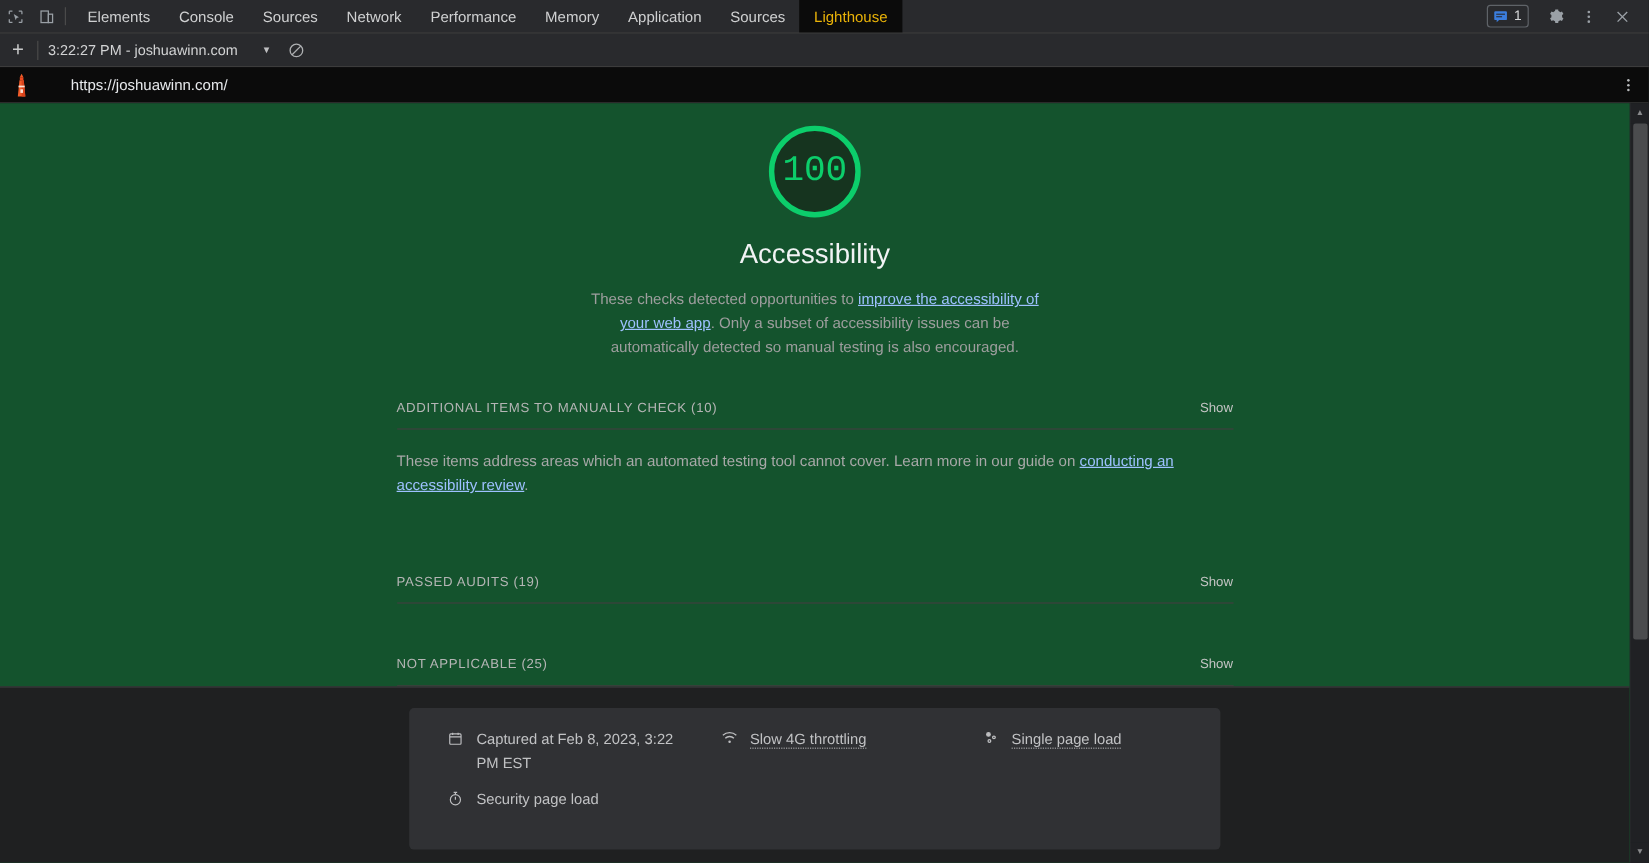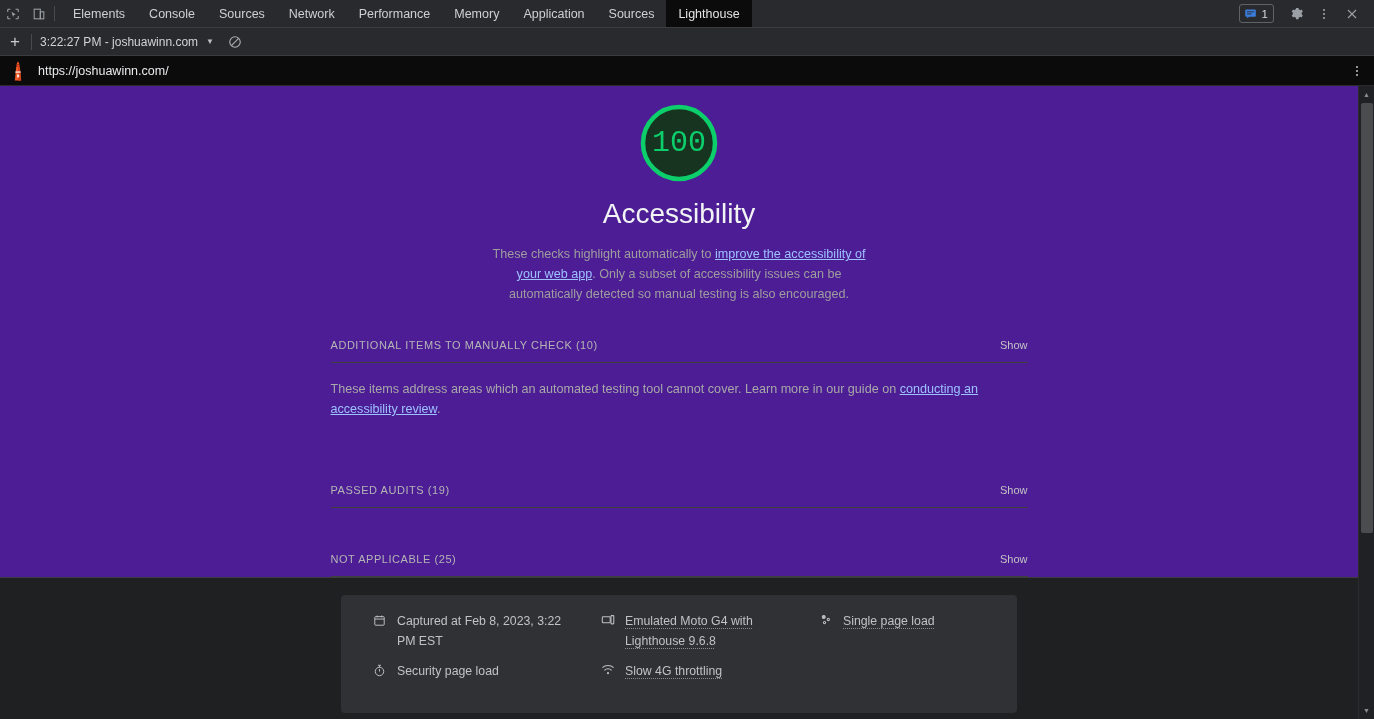--- a/index.html
+++ b/index.html
@@ -33,21 +33,21 @@
   .dt-tabs { display: flex; align-items: stretch; }
   .dt-tab {
     display: flex; align-items: center;
     padding: 0 12px;
     font-size: 12.5px;
     color: #cfd0d1;
     white-space: nowrap;
   }
   .dt-tab.selected {
     background: #0b0b0b;
-    color: #e5e5e5;
+    color: #eab308;
   }
   .dt-right {
     margin-left: auto;
     display: flex; align-items: center;
     padding-right: 8px;
   }
   .msg-badge {
     display: flex; align-items: center; gap: 5px;
     border: 1px solid #5f6368;
     border-radius: 3px;
@@ -67,50 +67,50 @@
     padding-left: 3px;
   }
   .plus-btn {
     width: 24px; height: 22px;
     display: flex; align-items: center; justify-content: center;
     color: #c8c9ca; font-size: 17px; line-height: 1;
     font-weight: 300;
   }
   .runbar-sep { width: 1px; height: 16px; background: #4a4a4a; margin: 0 8px 0 4px; }
   .run-select {
-    display: flex; align-items: center; gap: 8px;
+    display: flex; align-items: center; gap: 20px;
     font-size: 12px; color: #d2d3d4; text-align: right;
   }
   .caret { font-size: 8px; color: #bdbec0; }
   .clear-btn { margin-left: 14px; color: #aeb0b2; display: flex; align-items: center; }
 
   
   .lh-urlbar {
     height: 30px;
     background: #0b0b0b;
     display: flex; align-items: center;
     padding: 0 10px 0 9px;
     border-bottom: 1px solid #2b2b2b;
   }
   .lh-logo { width: 18px; height: 20px; flex: none; margin-right: 11px; }
-  .lh-url { font-size: 12.5px; color: #e8eaed; }
+  .lh-url { font-size: 12.5px; color: #e8eaed; margin-left: 21px; }
   .urlbar-dots { margin-left: auto; color: #b9bbbd; display: flex; }
 
   
   .report-wrap {
     position: relative;
     height: 633px;
     background: #202124;
     display: flex;
   }
   .report-scroll {
     flex: 1;
     overflow: hidden;
     position: relative;
-    background: #4c1d95;
+    background: #14532d;
   }
   .report-inner {
     width: 100%;
   }
 
   .score-block { text-align: center; padding-top: 18px; }
   .gauge {
     width: 78px; height: 78px;
     margin: 0 auto;
     border-radius: 50%;
@@ -120,21 +120,21 @@
   .gauge svg { position: absolute; top: 0; left: 0; }
   .gauge .num {
     position: relative;
     font-size: 30px;
     color: #0cce6b;
     font-family: "Liberation Mono", monospace;
     letter-spacing: 0px;
   }
   .category-title {
     margin-top: 16px;
-    font-size: 28px;
+    font-size: 23px;
     color: #f1f3f4;
     font-weight: 400;
   }
   .category-desc {
     margin: 14px auto 0;
     width: 384px;
     font-size: 12.6px;
     line-height: 20px;
     color: #9e9e9e;
     text-align: center;
@@ -363,21 +363,21 @@
       <div class="score-block">
         <div class="gauge">
           <svg width="78" height="78" viewBox="0 0 78 78">
             <circle cx="39" cy="39" r="36" fill="#16341f"></circle>
             <circle cx="39" cy="39" r="36" fill="none" stroke="#0cce6b" stroke-width="4.5"></circle>
           </svg>
           <span class="num">100</span>
         </div>
         <div class="category-title">Accessibility</div>
         <div class="category-desc">
-          <span>These checks highlight automatically to </span><a class="lh-link" href="#">improve the accessibility of your web app</a><span>. Only a subset of accessibility issues can be automatically detected so manual testing is also encouraged.</span>
+          <span>These checks detected opportunities to </span><a class="lh-link" href="#">improve the accessibility of your web app</a><span>. Only a subset of accessibility issues can be automatically detected so manual testing is also encouraged.</span>
         </div>
       </div>
 
       <div class="sections">
 
         <div class="section">
           <div class="section-header">
             <span class="section-title">ADDITIONAL ITEMS TO MANUALLY CHECK (10)</span>
             <span class="section-toggle">Show</span>
           </div>
@@ -425,29 +425,20 @@
                   <path d="M8 6.2v3M6.2 1.6h3.6M8 1.6v2.4"></path>
                 </svg>
               </span>
               <span class="mi-text plain-text">Security page load</span>
             </div>
           </div>
 
           <div class="meta-col c2">
             <div class="meta-item">
               <span class="mi-icon">
-                <svg width="14" height="14" viewBox="0 0 16 16" fill="none" stroke="currentColor" stroke-width="1.2">
-                  <rect x="1.5" y="4.2" width="9" height="7" rx="0.8"></rect>
-                  <rect x="11.4" y="3" width="3.2" height="9.4" rx="0.7"></rect>
-                </svg>
-              </span>
-              <span class="mi-text dotted-text">Emulated Moto G4 with Lighthouse 9.6.8</span>
-            </div>
-            <div class="meta-item">
-              <span class="mi-icon">
                 <svg width="14" height="14" viewBox="0 0 16 16" fill="none" stroke="currentColor" stroke-width="1.25">
                   <path d="M1.6 5.4C3.3 3.8 5.6 2.9 8 2.9s4.7.9 6.4 2.5"></path>
                   <path d="M3.9 8.3C5 7.2 6.5 6.6 8 6.6s3 .6 4.1 1.7"></path>
                   <circle cx="8" cy="11.6" r="1.2" fill="currentColor" stroke="none"></circle>
                 </svg>
               </span>
               <span class="mi-text dotted-text">Slow 4G throttling</span>
             </div>
           </div>
 

